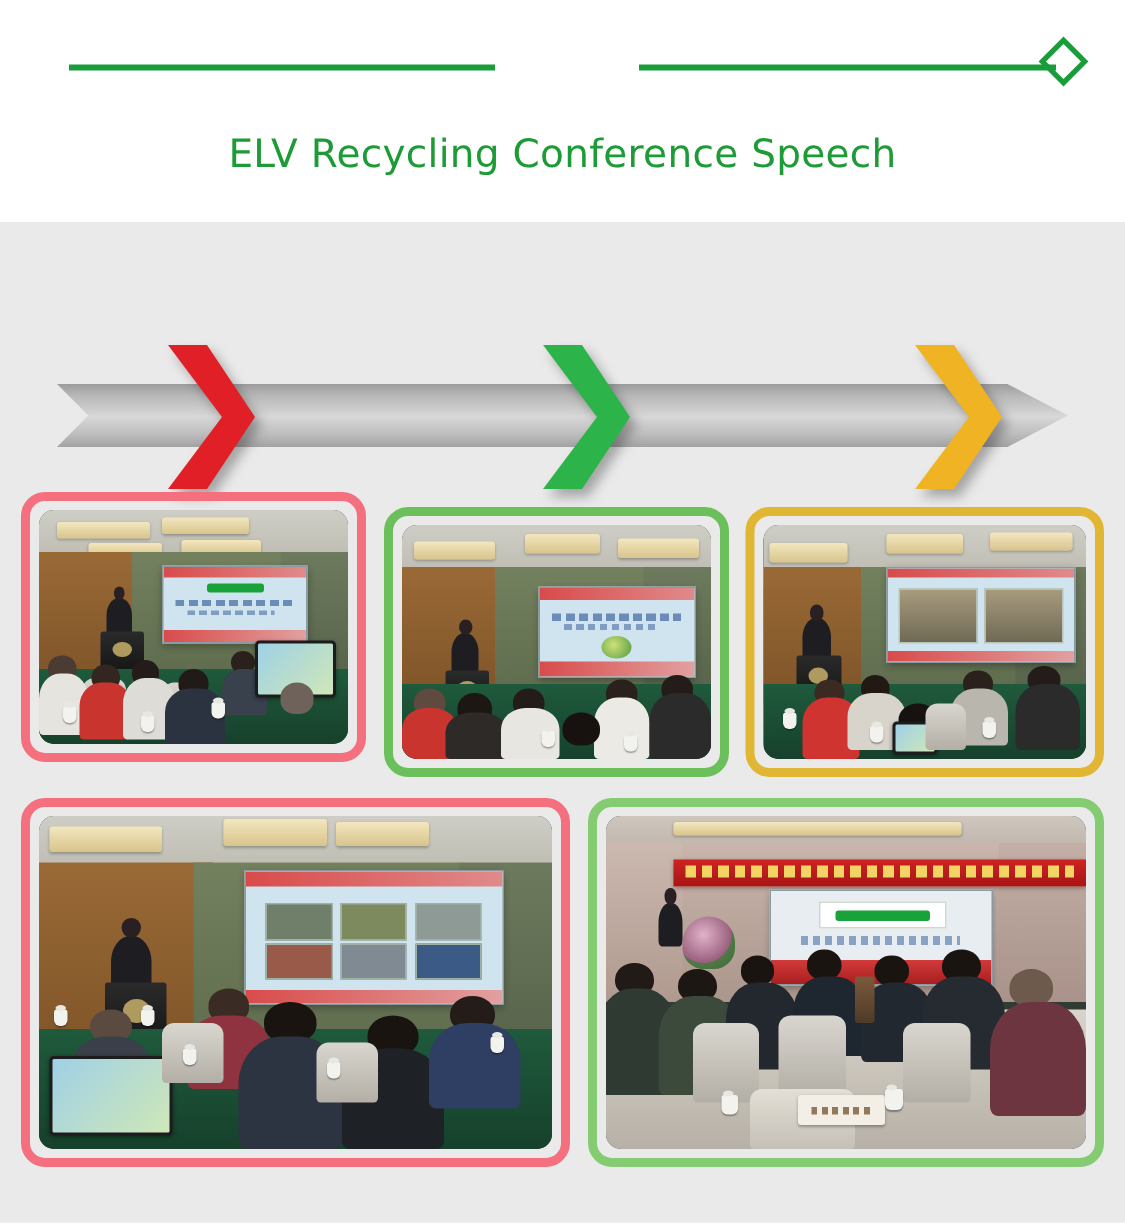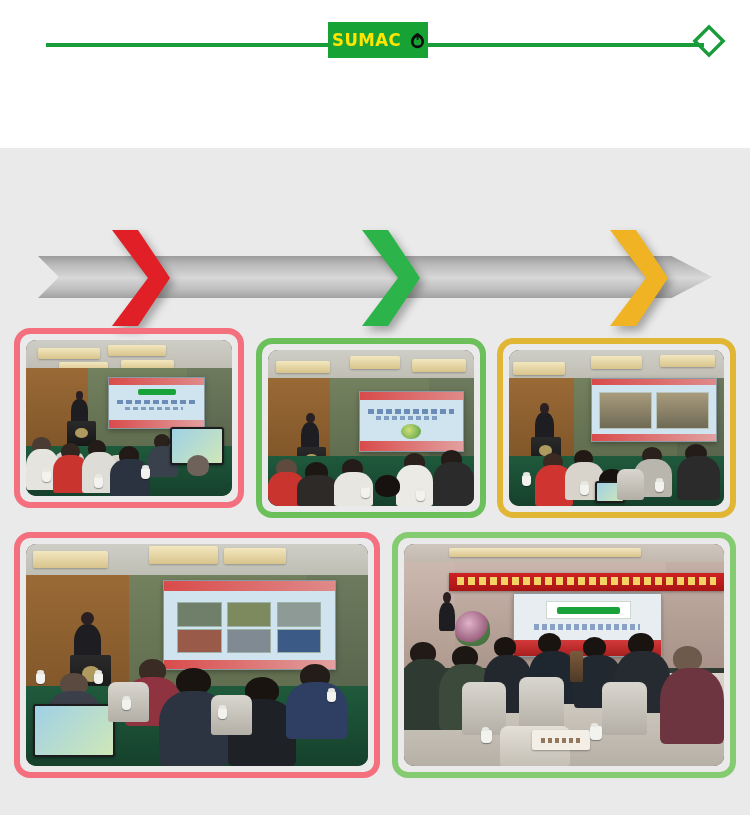--- a/index.html
+++ b/index.html
@@ -185,31 +185,22 @@
       <line x1="426" y1="23" x2="704" y2="23" stroke="#1a9c3a" stroke-width="4"></line>
       <g>
         <rect x="31" y="9" width="20" height="20" transform="rotate(45 41 19)" fill="none" stroke="#1a9c3a" stroke-width="3.5" style="transform-origin:center"></rect>
       </g>
       <g>
         <rect x="699" y="9" width="20" height="20" transform="rotate(45 709 19)" fill="none" stroke="#1a9c3a" stroke-width="3.5"></rect>
       </g>
     </svg>
   </div>
 
-  <div class="logo-badge">
-    <span class="logo-word">SUMAC</span>
-    <span class="logo-mark">
-      <svg viewBox="0 0 32 32" width="19" height="19">
-        <path d="M16 3 C10 7 5 11 5 18 a11 11 0 0 0 22 0 C27 11 22 7 16 3 Z" fill="#0d0d0d"></path>
-        <path d="M16 9 C12.5 11.5 9.5 14 9.5 18 a6.5 6.5 0 0 0 13 0 C22.5 14 19.5 11.5 16 9 Z" fill="#17a236"></path>
-        <rect x="14.6" y="6" width="3" height="9" rx="1.2" fill="#0d0d0d"></rect>
-      </svg>
-    </span>
-  </div>
-
+
+  <div class="page-title">ELV Recycling Conference Speech</div>
 </div>
 
 <div class="body-area">
 
   <div class="arrow-band">
     <div class="arrow-bar"></div>
 
     <div class="chev chev-red">
       <svg viewBox="0 0 62 96" preserveAspectRatio="none">
         <polygon points="4,0 40,48 4,96 30,96 62,48 30,0" fill="#e01f26"></polygon>

